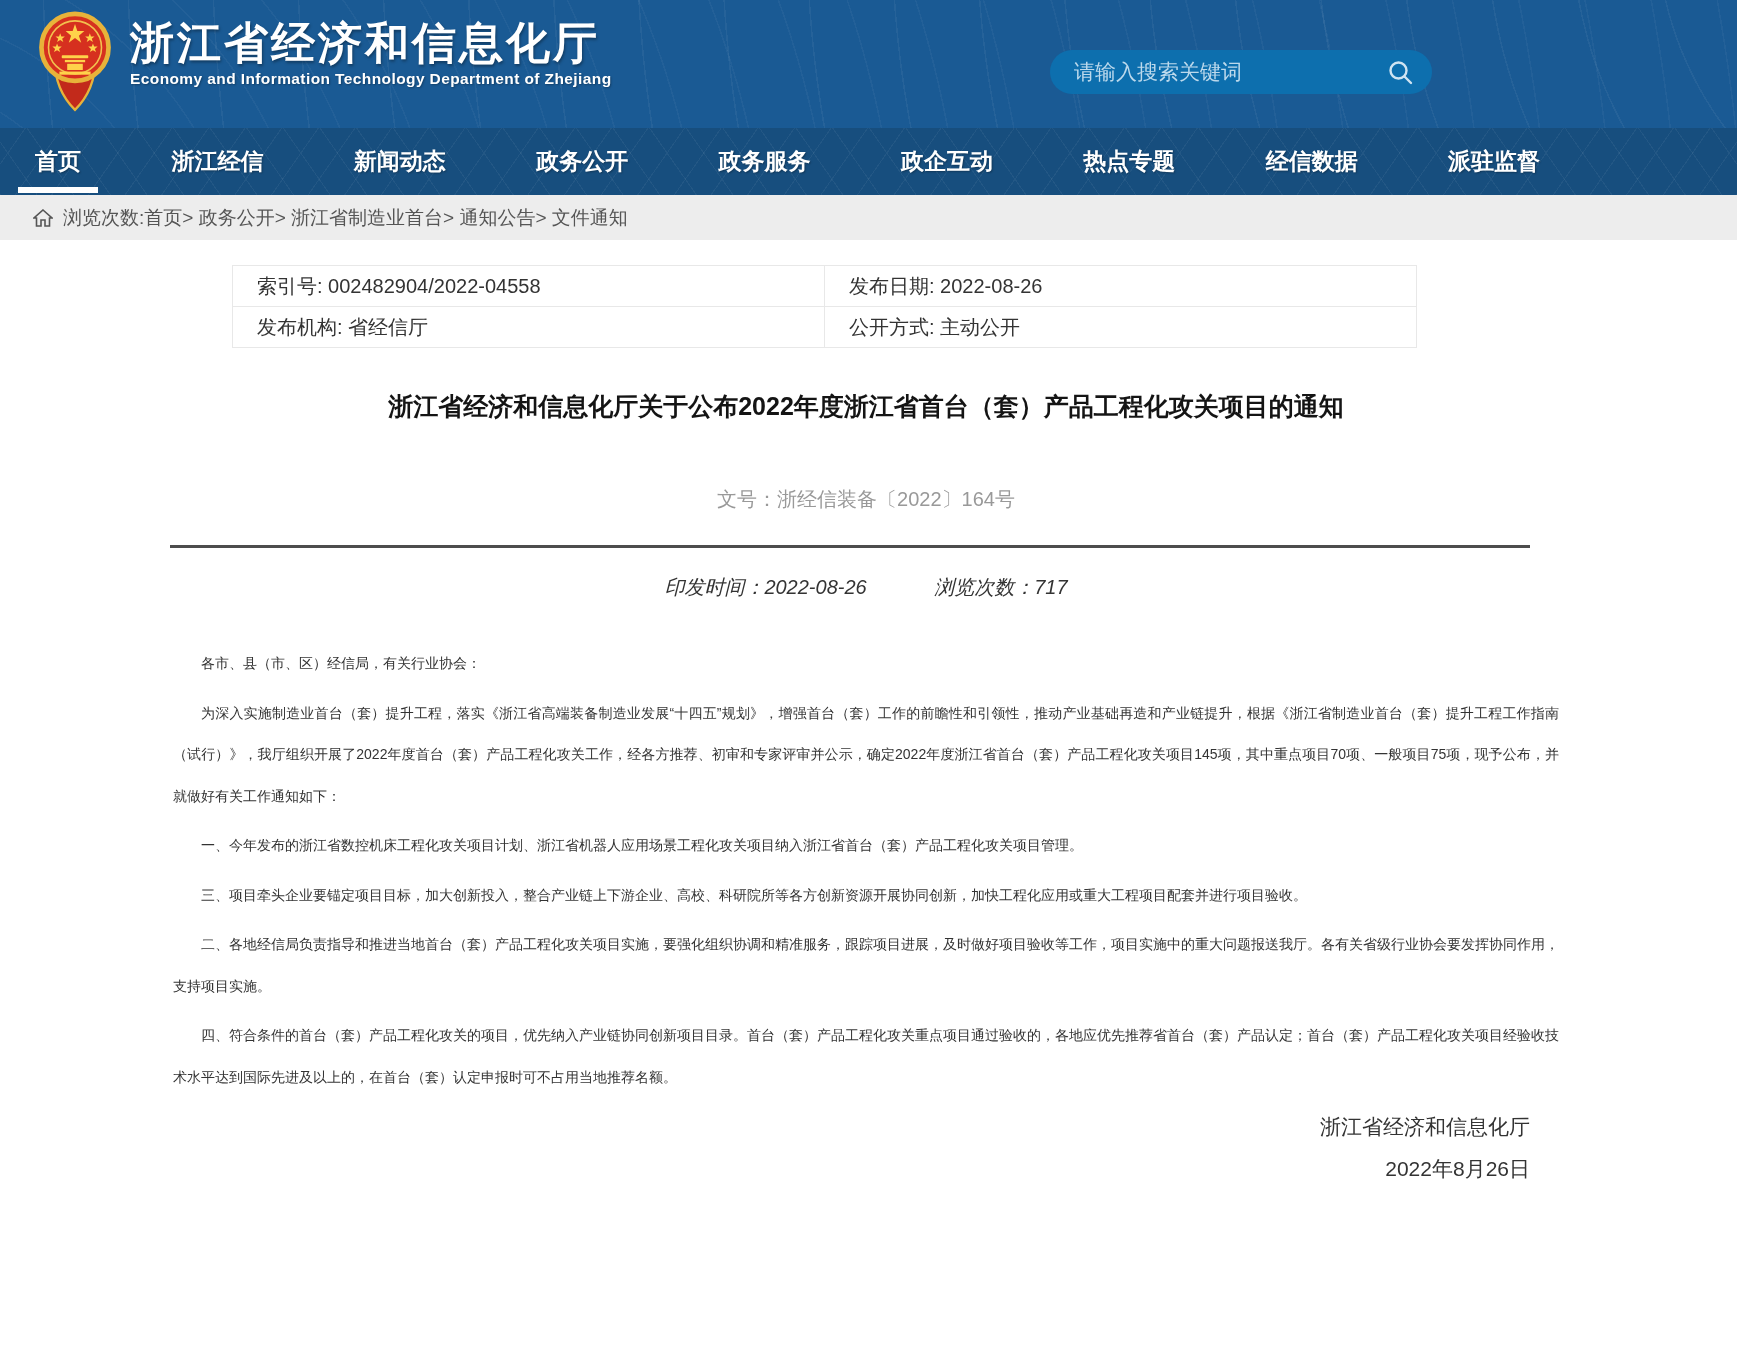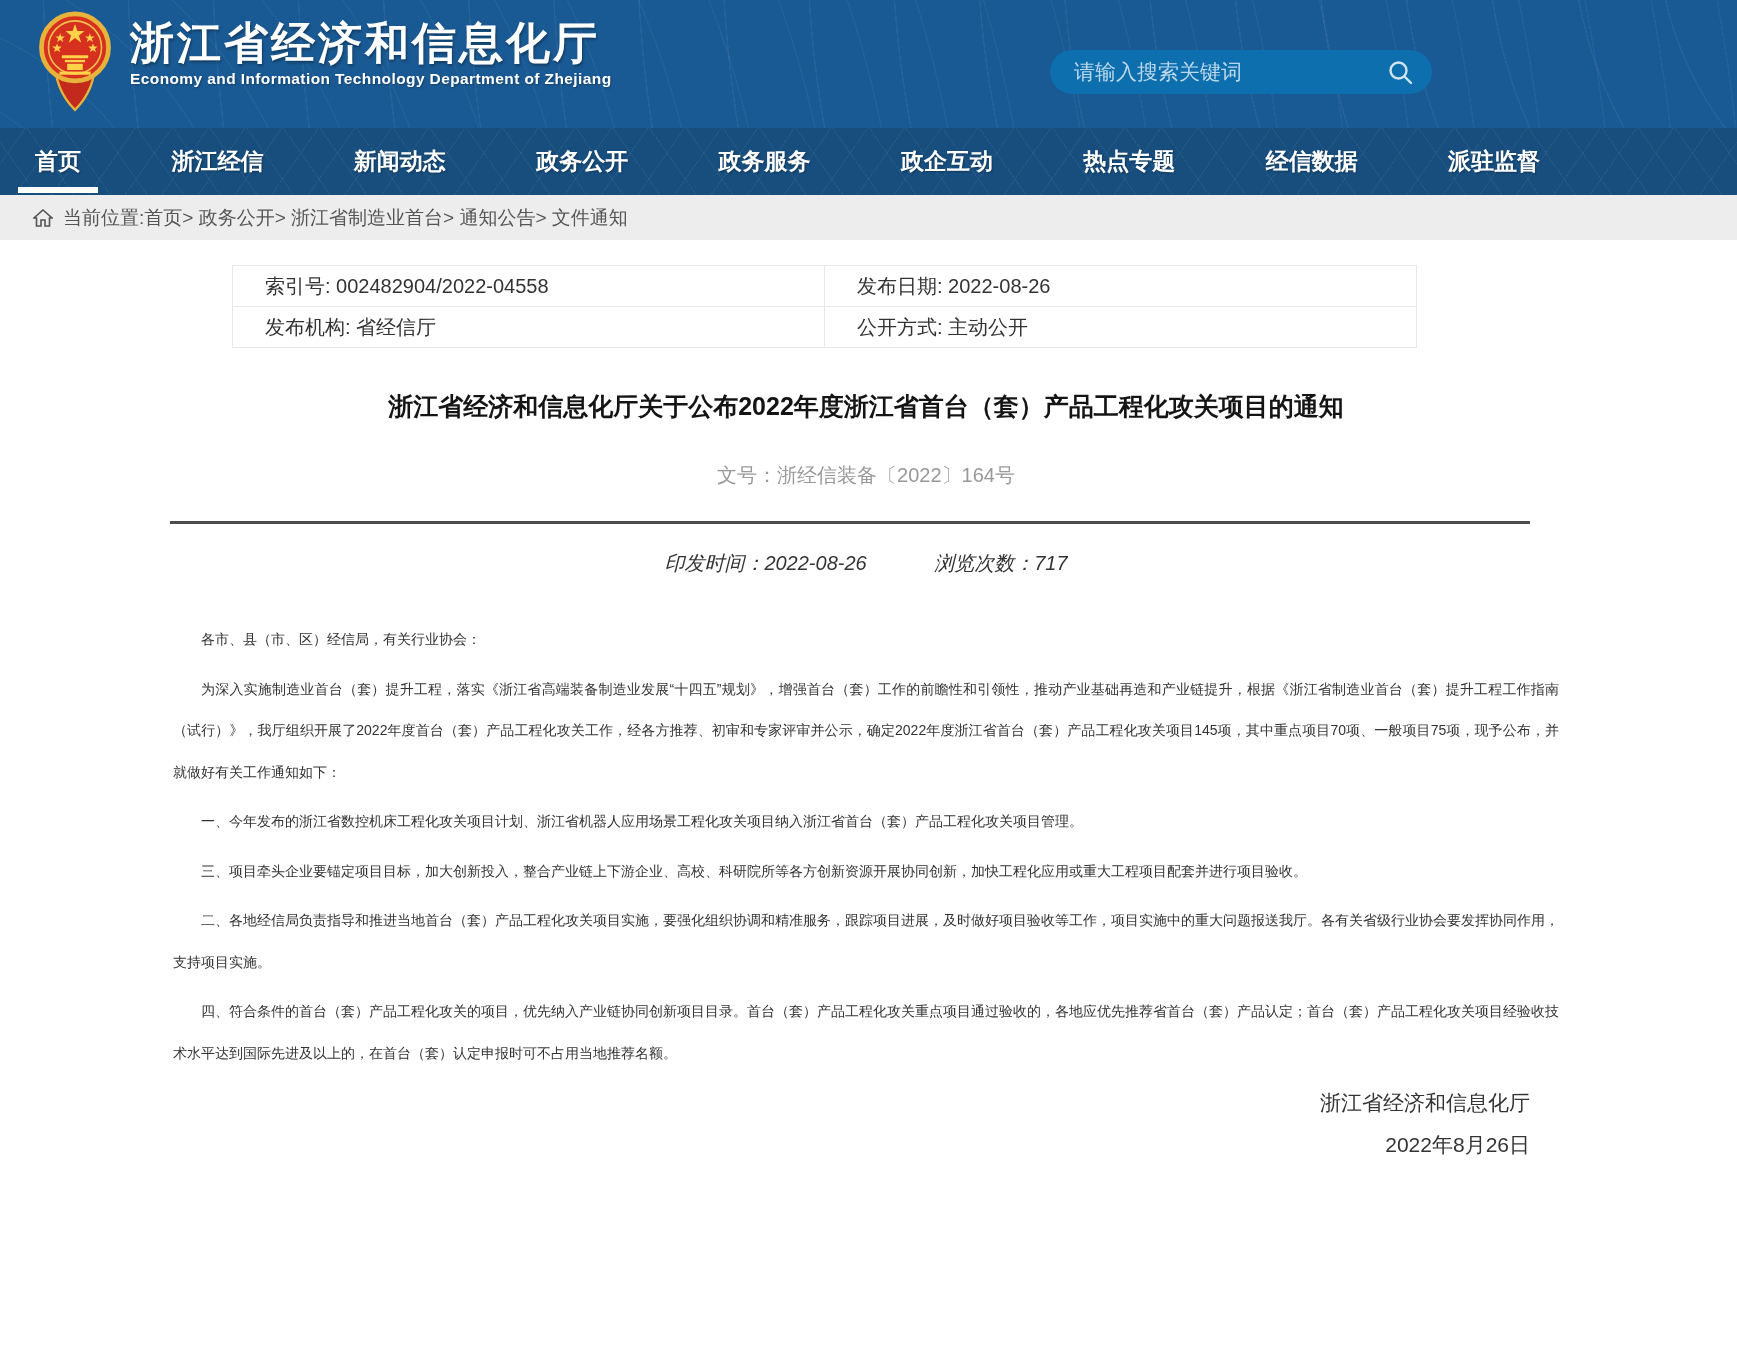--- a/index.html
+++ b/index.html
@@ -70,31 +70,31 @@
   .home-icon { margin-right:10px; line-height:0; }
   .crumb { cursor:pointer; }
   .crumb-sep { white-space:pre; }
 
   
   .meta-table {
     margin:25px 0 0 232px; width:1185px;
     border-collapse:collapse; table-layout:fixed;
   }
   .meta-table td {
-    border:1px solid #e8e8e8; height:41px; padding-left:32px;
+    border:1px solid #e8e8e8; height:41px; padding-left:24px;
     font-size:20px; color:#333;
   }
 
   
   .doc-wrap { margin:0 170px 0 165px; }
   .doc-title {
     margin-top:38px; text-align:center;
     font-size:25px; font-weight:bold; color:#141414; line-height:40px;
   }
-  .doc-number { margin-top:36px; text-align:center; font-size:20px; color:#999; }
+  .doc-number { margin-top:60px; text-align:center; font-size:20px; color:#999; }
   .doc-divider { margin:32px 37px 0 5px; border-bottom:3px solid #4d4d4d; }
   .doc-info { margin-top:26px; text-align:center; font-size:20px; color:#333;font-style:italic; }
   .doc-info .views-group { margin-left:62px; }
 
   .doc-body { margin-top:42px; }
   .doc-body p {
     margin:8px; text-indent:2em;
     font-size:14px; line-height:41.5px; color:#333;
     text-align:justify;
   }
@@ -150,21 +150,21 @@
       <li class="nav-item">派驻监督</li>
     </ul>
 </nav>
 
 <div class="breadcrumb-bar">
   <span class="home-icon">
     <svg width="20" height="18" viewBox="0 0 20 18">
       <path d="M10 1 L19 9 L16.5 9 L16.5 17 L12 17 L12 11 L8 11 L8 17 L3.5 17 L3.5 9 L1 9 Z" fill="none" stroke="#555" stroke-width="1.6"></path>
     </svg>
   </span>
-  <span>当前位置:</span>
+  <span>浏览次数:</span>
   <span id="crumbs"><span class="crumb">首页</span><span class="crumb-sep">&gt; </span><span class="crumb">政务公开</span><span class="crumb-sep">&gt; </span><span class="crumb">浙江省制造业首台</span><span class="crumb-sep">&gt; </span><span class="crumb">通知公告</span><span class="crumb-sep">&gt; </span><span class="crumb">文件通知</span></span>
 </div>
 
 <table class="meta-table">
   <tbody id="meta-body">
       <tr>
         <td>索引号: 002482904/2022-04558</td>
         <td>发布日期: 2022-08-26</td>
       </tr>
       <tr>

